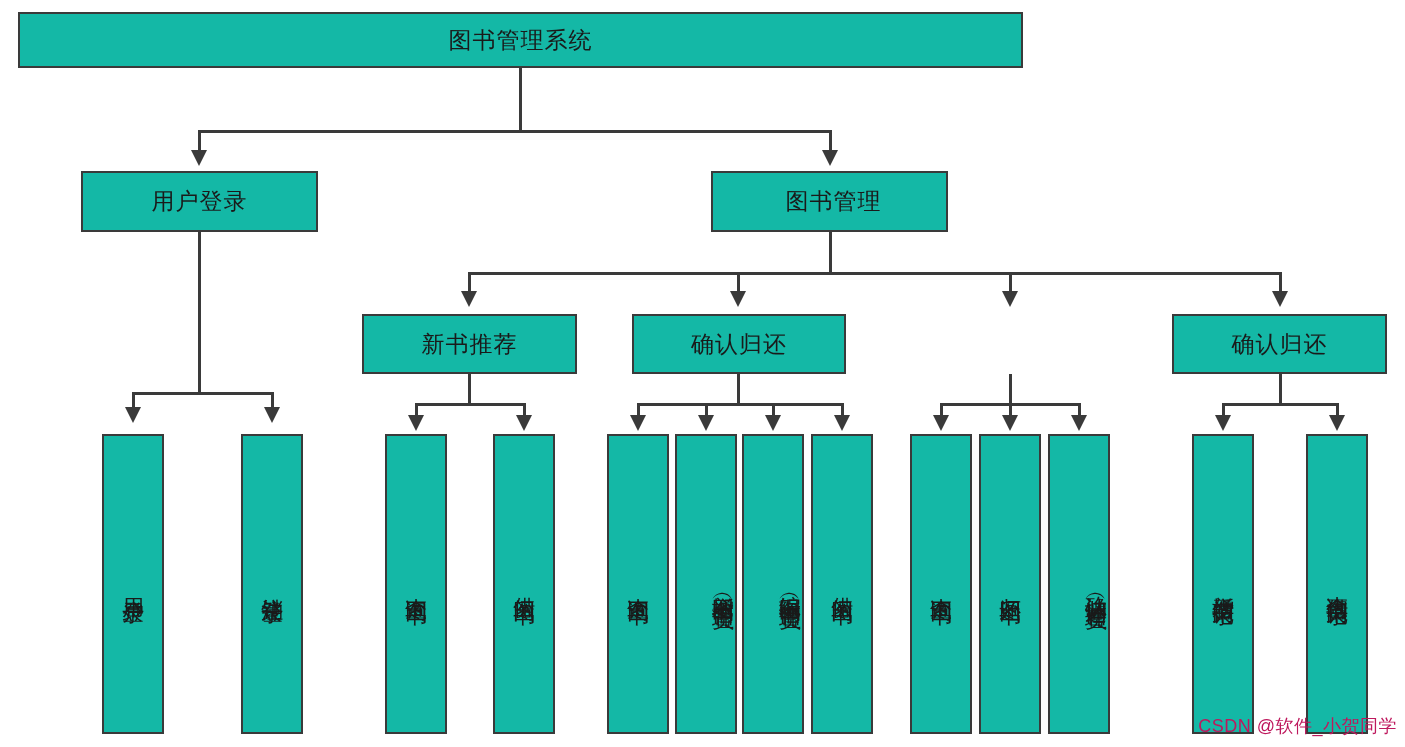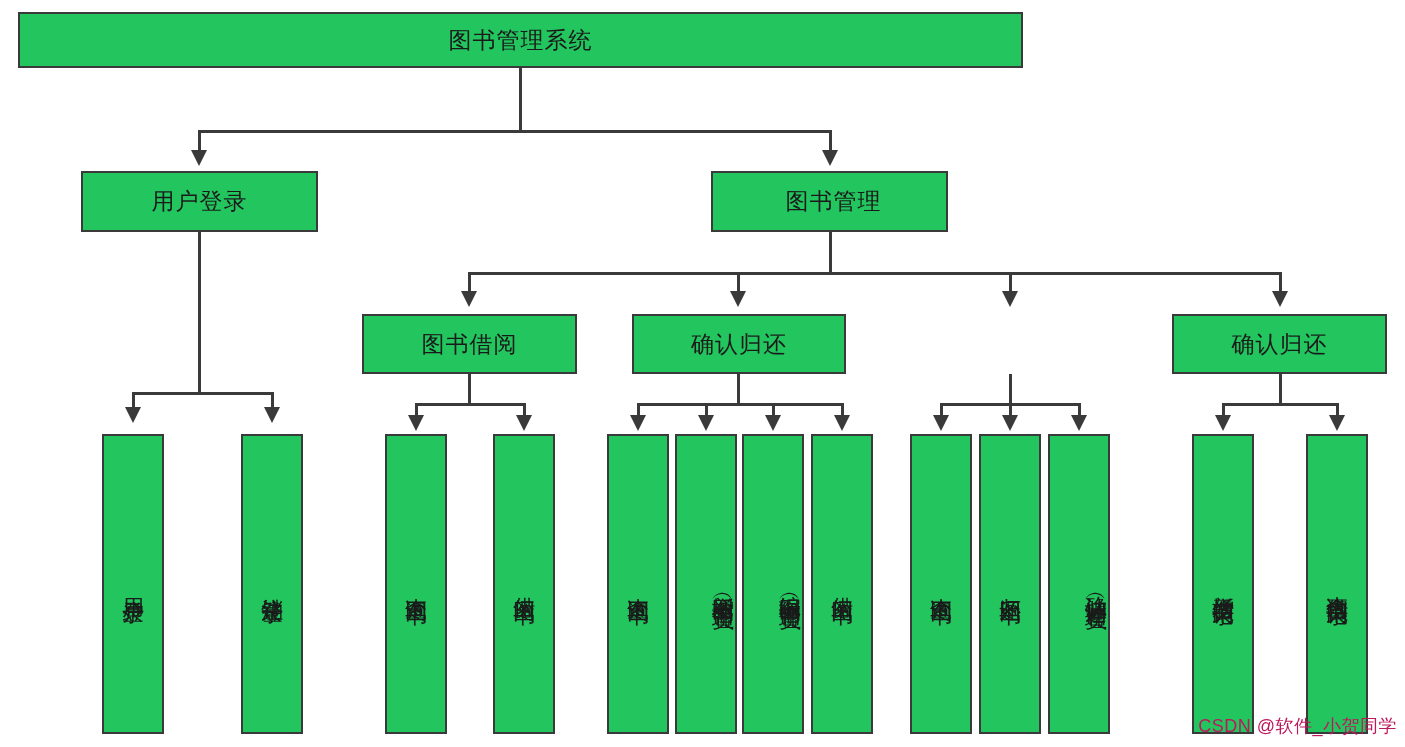--- a/index.html
+++ b/index.html
@@ -14,21 +14,21 @@
     position: relative;
     width: 1405px;
     height: 747px;
     background: #ffffff;
     overflow: hidden;
   }
   .node {
     position: absolute;
     box-sizing: border-box;
     border: 2.5px solid #3a3a3a;
-    background: #22c55e;
+    background: #14b8a6;
     display: flex;
     align-items: center;
     justify-content: center;
     color: #1a1a1a;
   }
   .node.horizontal {
     font-size: 23px;
     letter-spacing: 1px;
   }
   .node.vertical {
@@ -112,21 +112,21 @@
   <div class="conn v" style="left:468px; top:272px; height:22px;"></div>
   <div class="arrow" style="left:461px; top:291px;"></div>
   <div class="conn v" style="left:737px; top:272px; height:22px;"></div>
   <div class="arrow" style="left:730px; top:291px;"></div>
   <div class="conn v" style="left:1009px; top:272px; height:22px;"></div>
   <div class="arrow" style="left:1002px; top:291px;"></div>
   <div class="conn v" style="left:1279px; top:272px; height:22px;"></div>
   <div class="arrow" style="left:1272px; top:291px;"></div>
 
   <div class="node horizontal" style="left:362px; top:314px; width:215px; height:60px;">
-    <span>图书借阅</span>
+    <span>新书推荐</span>
   </div>
   <div class="node horizontal" style="left:632px; top:314px; width:214px; height:60px;">
     <span>确认归还</span>
   </div>
   <div class="node horizontal" style="left:1172px; top:314px; width:215px; height:60px;">
     <span>确认归还</span>
   </div>
 
   <div class="conn v" style="left:468px; top:374px; height:29px;"></div>
   <div class="conn h" style="left:416px; top:403px; width:108px;"></div>

